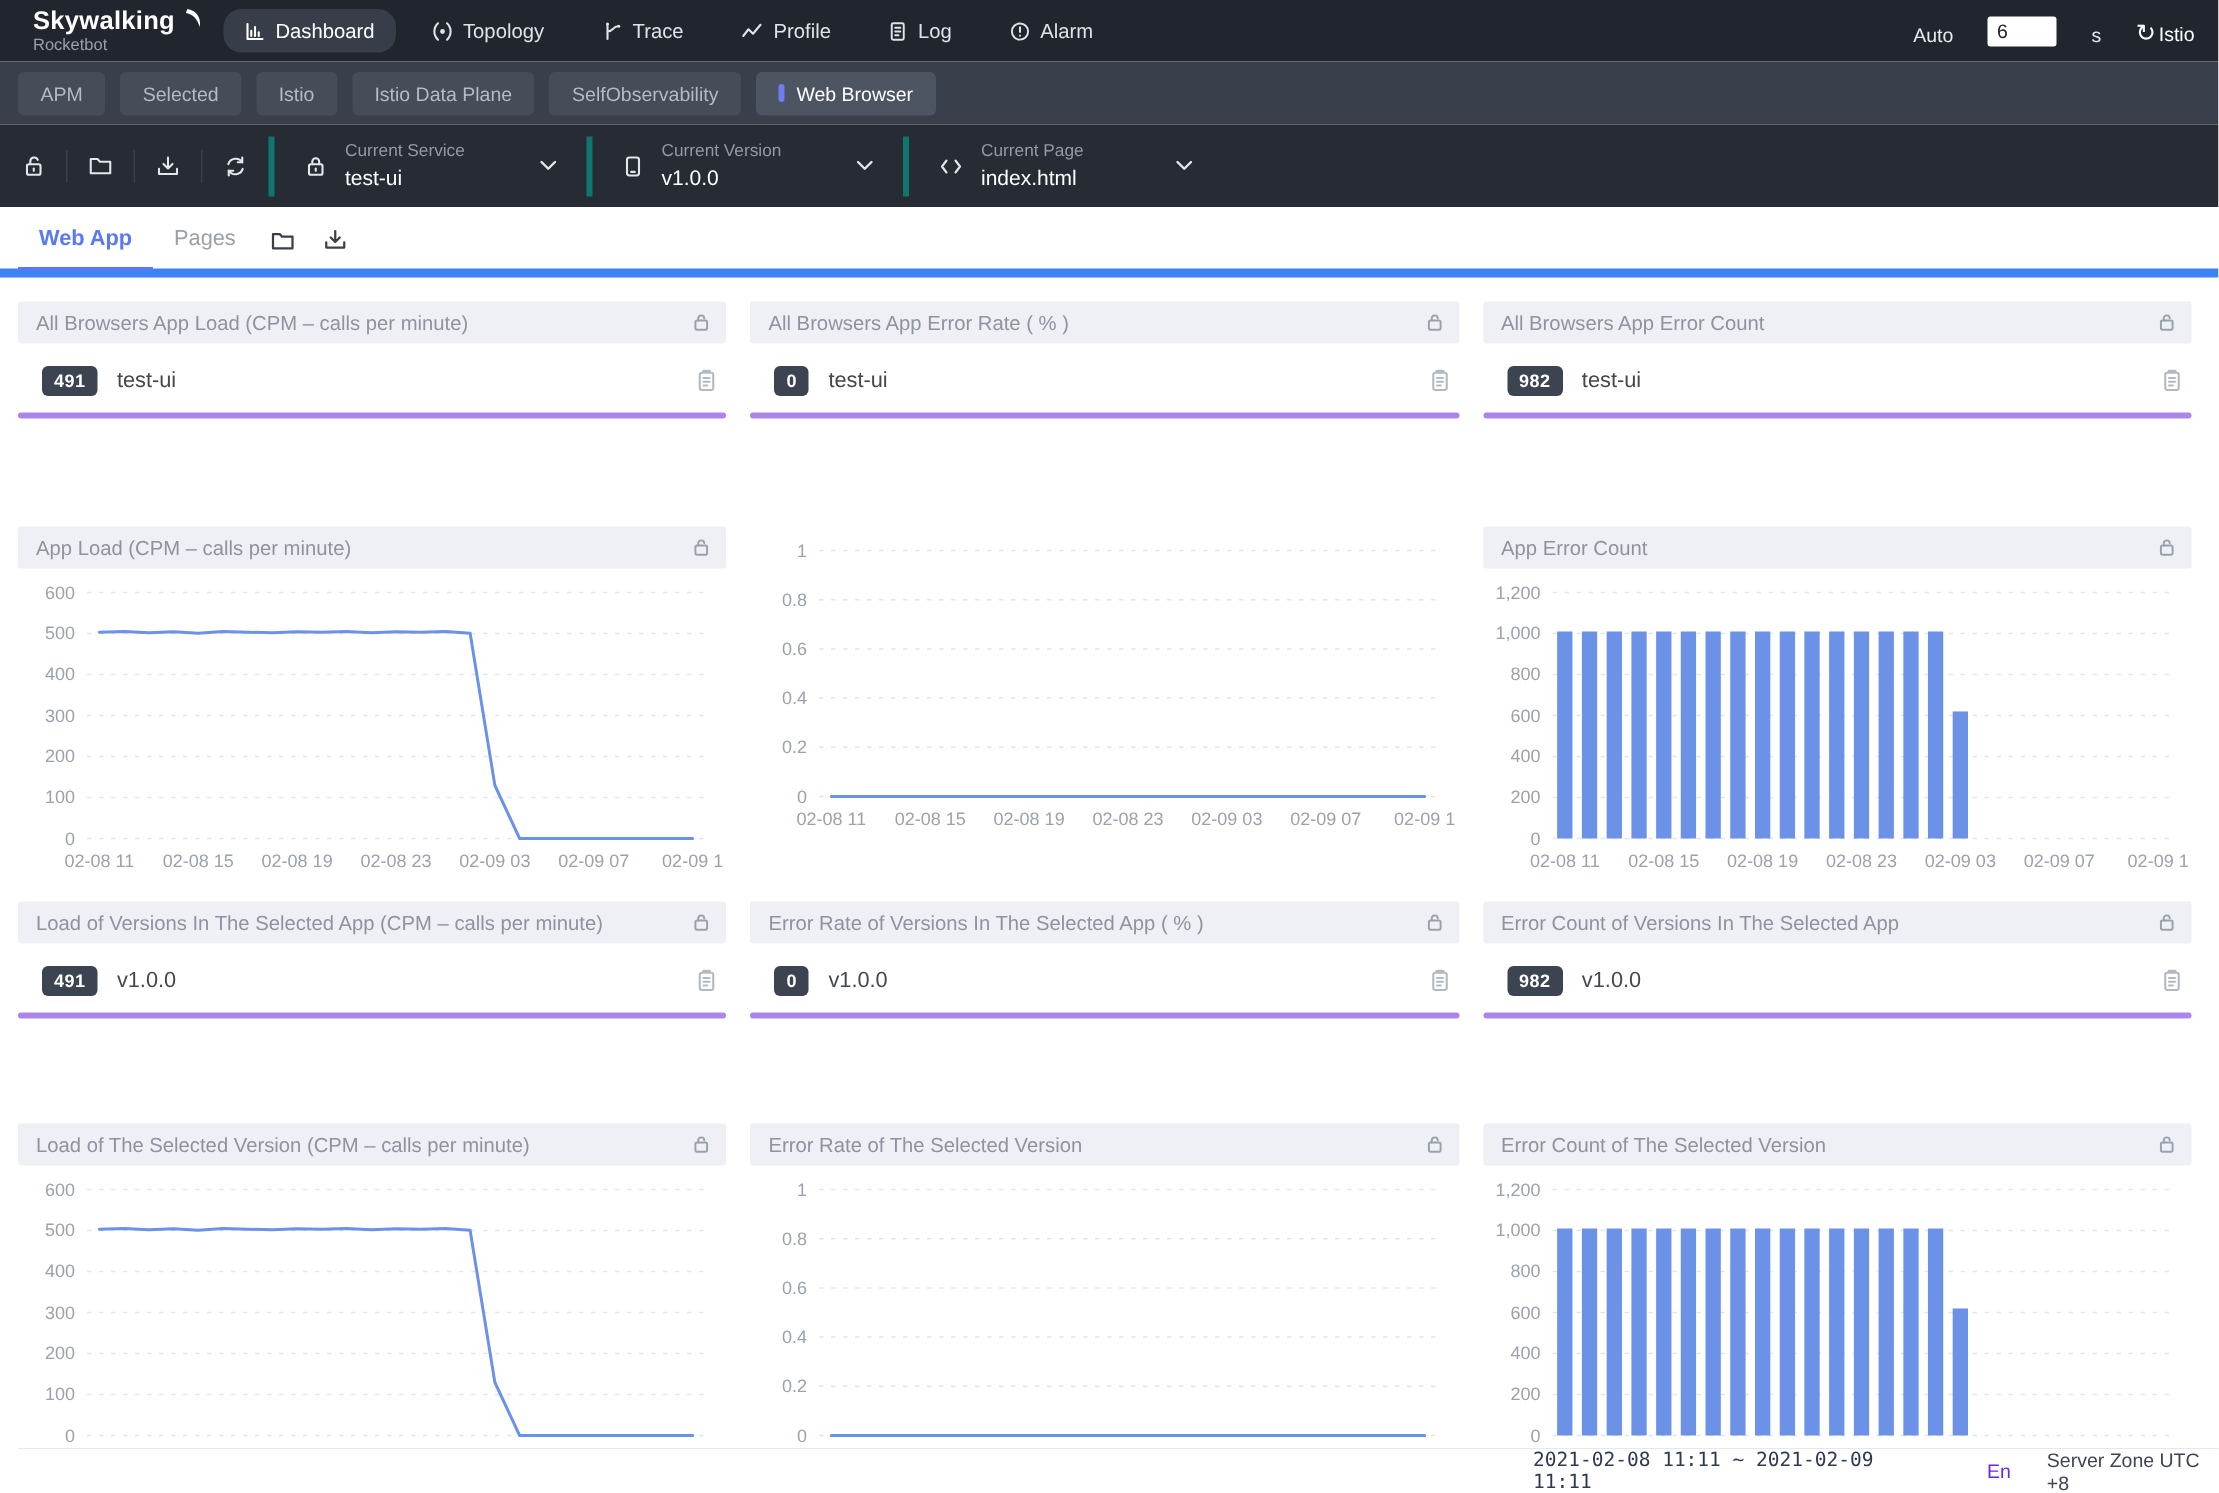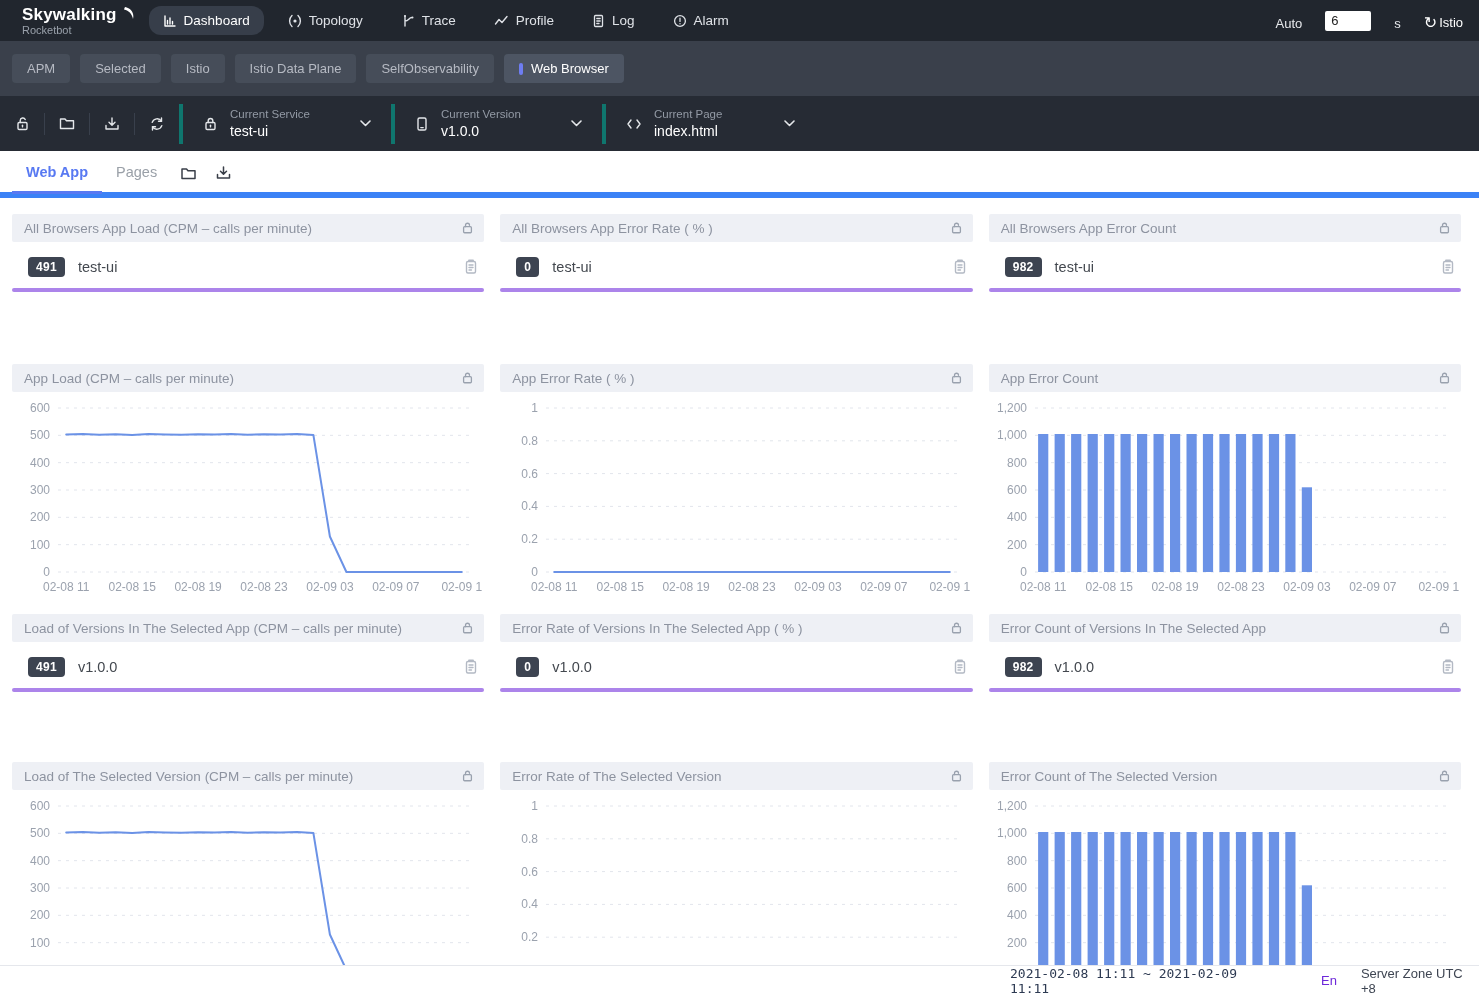--- a/index.html
+++ b/index.html
@@ -17,21 +17,21 @@
   .nav-item { display:flex; align-items:center; gap:7px; padding:7px 14px; border-radius:12px;
     font-size:13.5px; color:#dfe2e7; cursor:pointer; }
   .nav-item.active { background:#373e4a; color:#fff; }
   .topnav-right { margin-left:auto; display:flex; align-items:flex-end; gap:23px; padding-right:16px; font-size:13px; }
   .auto-input { width:46px; height:20px; border:none; border-radius:2px; font-size:13px; padding:0 6px;
     font-family:"Liberation Sans",sans-serif; color:#222; }
   .reload { display:flex; align-items:center; gap:2px; cursor:pointer; color:#fff; }
   .reload-glyph { font-size:16px; line-height:1; }
 
   
-  .tabbar { height:55px; background:#3a404b; display:flex; align-items:center; padding:3px 12px; gap:10px; }
+  .tabbar { height:42px; background:#3a404b; display:flex; align-items:center; padding:3px 12px; gap:10px; }
   .tab-btn { background:#464d59; color:#b6bac3; font-size:13px; padding:7px 15px; border-radius:4px;
     cursor:pointer; display:flex; align-items:center; gap:8px; }
   .tab-btn.active { background:#4d5563; color:#fff; }
   .tab-indicator { width:4px; height:12px; border-radius:2px; background:#6e7df2; }
 
   
   .toolbar { height:55px; background:#262b34; display:flex; align-items:center; color:#e4e7ea; }
   .tool-cell { width:44px; display:flex; justify-content:center; align-items:center; cursor:pointer; }
   .tool-sep { width:1px; height:22px; background:#39404c; }
   .selector { display:flex; align-items:center; gap:12px; padding:0 20px; height:40px;
@@ -61,21 +61,21 @@
   .metric-body { padding-top:15px; }
   .metric-row { display:flex; align-items:center; padding:0 6px 0 16px; }
   .badge { background:#3d4451; color:#fff; font-size:12px; font-weight:bold; padding:3px 8px;
     border-radius:4px; letter-spacing:.3px; }
   .metric-label { font-size:14.5px; color:#43484f; margin-left:13px; }
   .copy-btn { margin-left:auto; color:#b3b9c4; cursor:pointer; display:flex; }
   .metric-bar { height:4px; background:#ac84ea; border-radius:2px; margin-top:11px; }
   .chart-body { height:206px; width:100%; }
 
   
-  .footer { position:fixed; left:0; right:0; bottom:0; height:30px; background:#fff;
+  .footer { position:fixed; left:12px; right:0; bottom:0; height:30px; background:#fff;
     border-top:1px solid #e5e7ec; display:flex; align-items:center; z-index:9; font-size:13px; }
   .footer-time { font-family:"DejaVu Sans Mono", monospace; color:#2d3a52; margin-left:1010px; }
   .footer-lang { color:#6d28d9; margin-left:42px; cursor:pointer; }
   .footer-zone { color:#3e4552; margin-left:24px; }
 </style>
 </head>
 <body>
 
 <div class="topnav">
   <div class="logo">
@@ -388,29 +388,20 @@
           <text x="186.08" y="199" text-anchor="middle" font-size="12" fill="#9ba2ae">02-08 19</text>
           <text x="252" y="199" text-anchor="middle" font-size="12" fill="#9ba2ae">02-08 23</text>
           <text x="317.92" y="199" text-anchor="middle" font-size="12" fill="#9ba2ae">02-09 03</text>
           <text x="383.84000000000003" y="199" text-anchor="middle" font-size="12" fill="#9ba2ae">02-09 07</text>
           <text x="449.76" y="199" text-anchor="middle" font-size="12" fill="#9ba2ae">02-09 1</text>
           <polyline points="54.2,42.5 70.7,42.0 87.2,42.8 103.7,42.2 120.2,43.1 136.6,42.0 153.1,42.5 169.6,42.8 186.1,42.2 202.6,42.5 219.0,42.0 235.5,42.8 252.0,42.2 268.5,42.5 285.0,42.0 301.4,43.1 317.9,144.5 334.4,180.0 350.9,180.0 367.4,180.0 383.8,180.0 400.3,180.0 416.8,180.0 433.3,180.0 449.8,180.0" fill="none" stroke="#6b92e6" stroke-width="2" stroke-linejoin="round" stroke-linecap="round"></polyline>
         </svg>
       </div>
   </div>
   <div class="card">
-    <div class="card-head">
-      <span>App Error Rate ( % )</span>
-      <span class="card-lock">
-          <svg width="13" height="14" viewBox="0 0 15 16" fill="none" stroke="currentColor" stroke-width="1.5" stroke-linecap="round">
-            <rect x="3" y="6.5" width="9" height="7" rx="1.2"></rect>
-            <path d="M5.2 6.5 V4.8 a2.3 2.3 0 0 1 4.6 0"></path>
-          </svg>
-        </span>
-    </div>
     <div class="chart-body">
         <svg width="472" height="206" viewBox="0 0 472 206">
           <line x1="46" x2="458" y1="180" y2="180" stroke="#e2e5ec" stroke-width="1" stroke-dasharray="3 5"></line>
           <text x="38" y="184" text-anchor="end" font-size="12" fill="#9ba2ae">0</text>
           <line x1="46" x2="458" y1="147.2" y2="147.2" stroke="#e2e5ec" stroke-width="1" stroke-dasharray="3 5"></line>
           <text x="38" y="151.2" text-anchor="end" font-size="12" fill="#9ba2ae">0.2</text>
           <line x1="46" x2="458" y1="114.39999999999999" y2="114.39999999999999" stroke="#e2e5ec" stroke-width="1" stroke-dasharray="3 5"></line>
           <text x="38" y="118.39999999999999" text-anchor="end" font-size="12" fill="#9ba2ae">0.4</text>
           <line x1="46" x2="458" y1="81.60000000000001" y2="81.60000000000001" stroke="#e2e5ec" stroke-width="1" stroke-dasharray="3 5"></line>
           <text x="38" y="85.60000000000001" text-anchor="end" font-size="12" fill="#9ba2ae">0.6</text>

